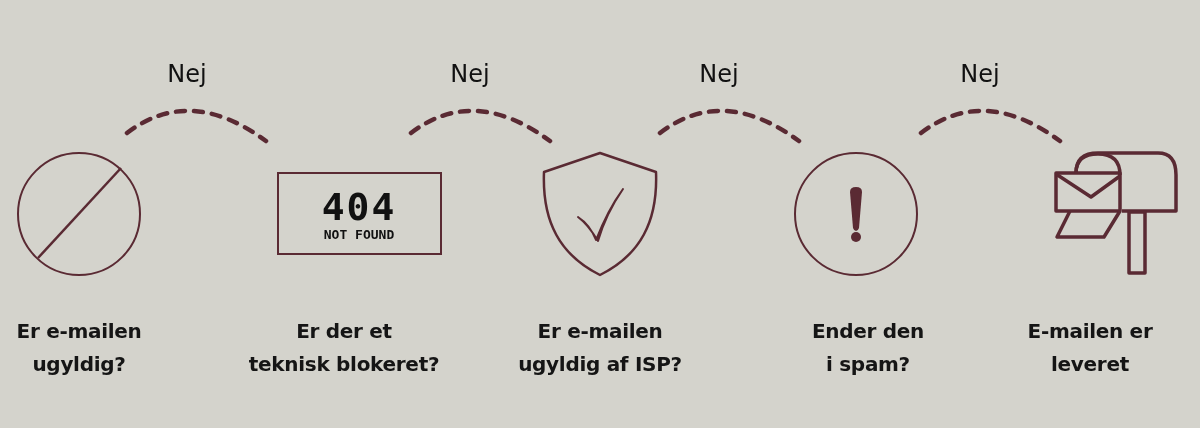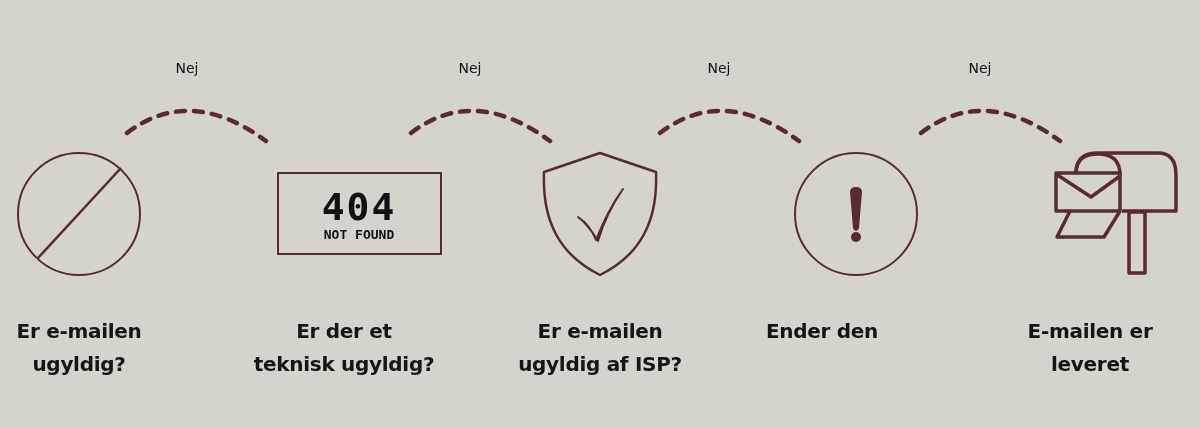--- a/index.html
+++ b/index.html
@@ -7,21 +7,21 @@
     width: 1200px; height: 428px;
     background: #d4d3cc;
     position: relative;
     overflow: hidden;
     font-family: "Liberation Sans", "DejaVu Sans", sans-serif;
   }
   .canvas { position: absolute; left: 0; top: 0; width: 1200px; height: 428px; }
   .nej {
     position: absolute;
     font-family: "DejaVu Sans", sans-serif;
-    font-size: 14px;
+    font-size: 24px;
     color: #111;
     width: 80px; text-align: center;
     top: 60px;
   }
   .label {
     position: absolute;
     top: 315px;
     width: 240px;
     text-align: center;
     font-family: "DejaVu Sans", sans-serif;
@@ -86,25 +86,26 @@
 <div class="nej" style="left:430px;">Nej</div>
 <div class="nej" style="left:679px;">Nej</div>
 <div class="nej" style="left:940px;">Nej</div>
 
 <div class="label" style="left:-41px;">
   <span>Er e-mailen</span>
   <span>ugyldig?</span>
 </div>
 <div class="label" style="left:224px;">
   <span>Er der et</span>
-  <span>teknisk ugyldig?</span>
+  <span>teknisk blokeret?</span>
 </div>
 <div class="label" style="left:480px;">
   <span>Er e-mailen</span>
   <span>ugyldig af ISP?</span>
 </div>
-<div class="label" style="left:702px;">
+<div class="label" style="left:748px;">
   <span>Ender den</span>
+  <span>i spam?</span>
 </div>
 <div class="label" style="left:970px;">
   <span>E-mailen er</span>
   <span>leveret</span>
 </div>
 
 </body></html>

